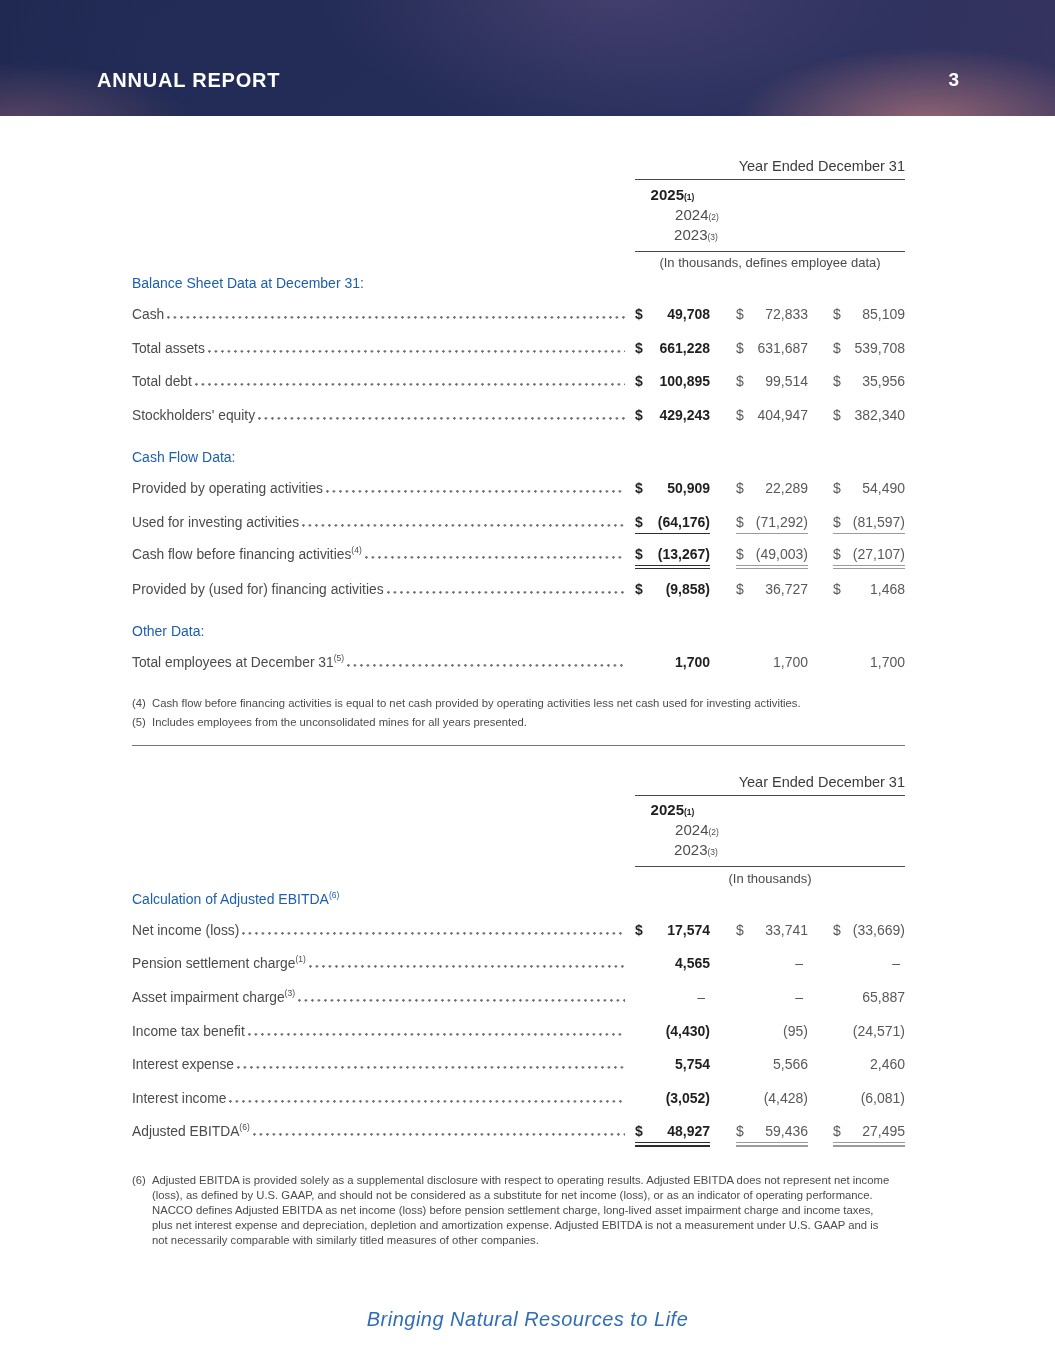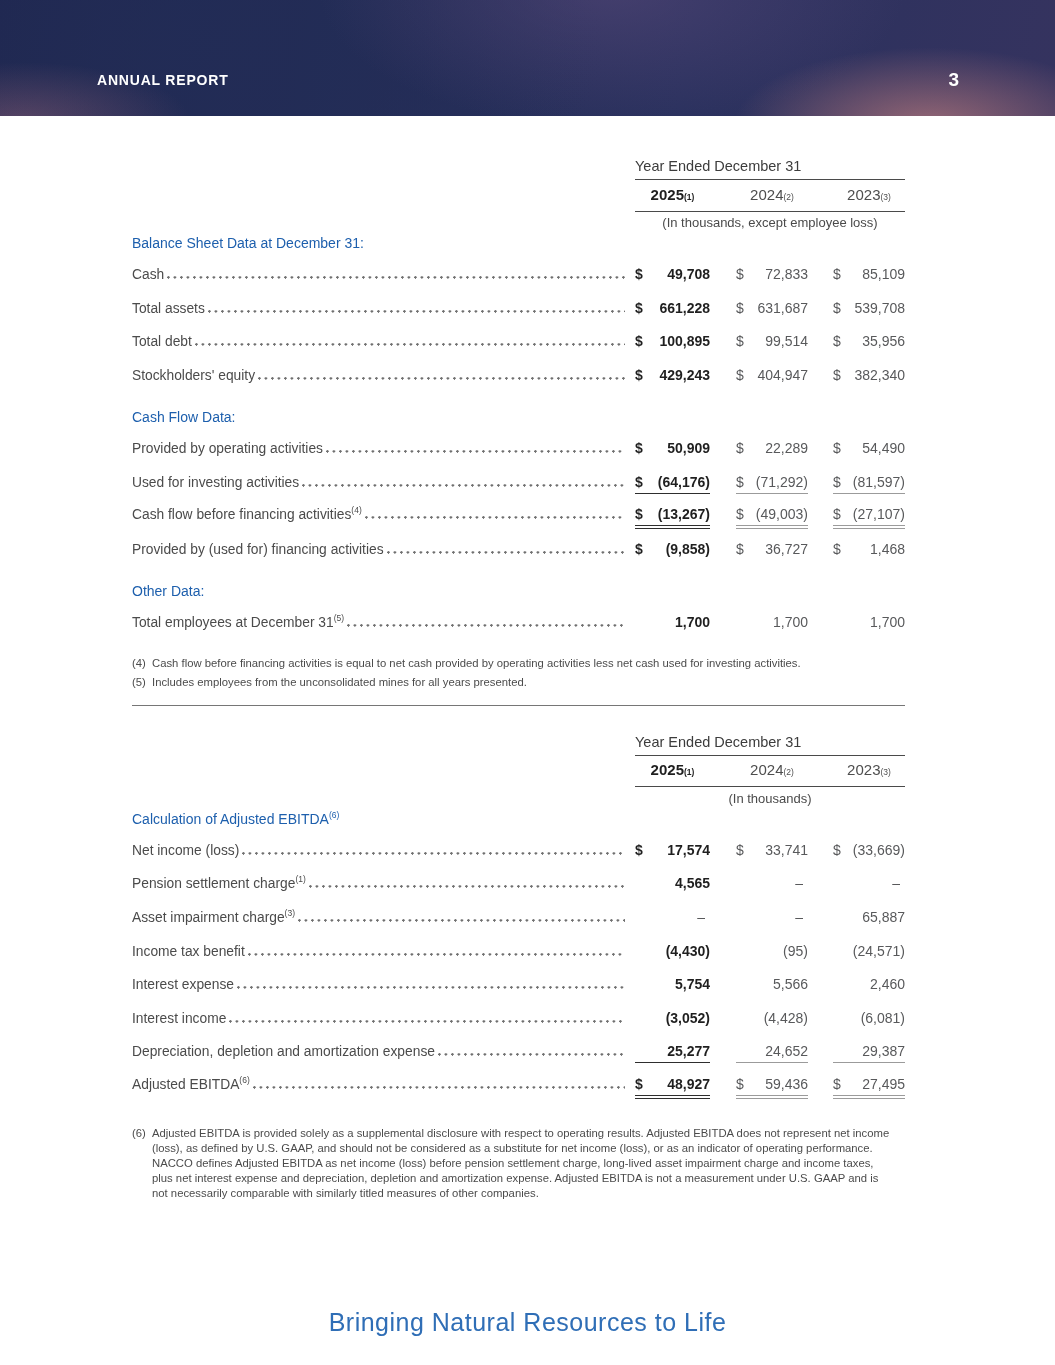--- a/index.html
+++ b/index.html
@@ -24,39 +24,39 @@
     position:absolute;left:0;top:0;width:1055px;height:116px;
     background:
       radial-gradient(ellipse 300px 120px at 88% 108%, rgba(231,146,135,.55), rgba(231,146,135,0) 65%),
       radial-gradient(ellipse 260px 90px at 2% 104%, rgba(210,130,140,.30), rgba(210,130,140,0) 65%),
       radial-gradient(ellipse 420px 200px at 58% -10%, rgba(102,80,130,.45), rgba(102,80,130,0) 70%),
       radial-gradient(ellipse 500px 260px at 22% 40%, rgba(34,44,86,.9), rgba(34,44,86,0) 75%),
       linear-gradient(100deg,#1f2750 0%,#242d57 35%,#2a315e 65%,#35335f 100%);
   }
   .banner-title{
     position:absolute;left:97px;top:69px;
-    font-size:14px;font-weight:700;letter-spacing:.8px;color:#ffffff;line-height:22px;
+    font-size:20px;font-weight:700;letter-spacing:.8px;color:#ffffff;line-height:22px;
   }
   .banner-page{
     position:absolute;right:96px;top:69px;
     font-size:19px;font-weight:700;color:#ffffff;line-height:22px;
   }
   
   .content{position:absolute;left:132px;top:116px;width:773px;}
   
   .thead{margin-left:503px;width:270px;}
   .table-block[data-table="0"] .thead{margin-top:42px;}
   .table-block[data-table="1"] .thead{margin-top:27.5px;}
   .period{
-    text-align:left;font-size:14.5px;color:var(--rule-dark);line-height:16px;
+    text-align:right;font-size:14.5px;color:var(--rule-dark);line-height:16px;
     padding-bottom:5px;border-bottom:1.5px solid #4a4a4a;
   }
   .years{
     display:flex;margin-top:5.5px;line-height:17px;
-    padding-bottom:5px;border-bottom:1.5px solid #4a4a4a;
+    padding-bottom:5px;border-bottom:1.5px solid #4a4a4a;flex-direction:column;
   }
   .ycol{display:inline-flex;justify-content:center;align-items:baseline;font-size:15px;color:#4e4e4e;}
   .ycol.yc1{width:75px;font-weight:700;color:var(--ink-dark);}
   .ycol.yc2{width:72px;margin-left:26px;}
   .ycol.yc3{width:72px;margin-left:25px;}
   .units{margin-top:3.5px;text-align:center;font-size:13px;color:#4a4a4a;line-height:15px;white-space:nowrap;}
   
   .section-heading{
     font-size:14px;font-weight:400;color:var(--accent);
     line-height:16px;margin:21.4px 0 11px;
@@ -88,21 +88,21 @@
   .footnotes{margin-top:24.6px;}
   .table-block[data-table="1"] .footnotes{margin-top:30px;width:762px;}
   .fn{display:flex;font-size:11.3px;color:var(--label-gray);line-height:15px;margin-bottom:4px;}
   .fn-marker{flex:none;width:20px;}
   .fn-text{flex:1;}
   
   .divider{border:none;height:1.5px;background:#767676;margin:15px 0 0 0;width:773px;}
   
   .footer{
     position:absolute;left:0;right:0;top:1308px;text-align:center;
-    font-size:25px;color:var(--footer-blue);letter-spacing:.5px;
+    font-size:20px;font-style:italic;color:var(--footer-blue);letter-spacing:.5px;
   }
 </style>
 </head>
 <body>
 
 <div class="page">
 
   <header class="banner">
     <div class="banner-title">ANNUAL REPORT</div>
     <div class="banner-page">3</div>
@@ -122,21 +122,21 @@
   <span class="ycol yc2">
               <span>2024</span>
               <sup class="sup">(2)</sup>
             </span>
 
   <span class="ycol yc3">
               <span>2023</span>
               <sup class="sup">(3)</sup>
             </span>
 </div>
-        <div class="units">(In thousands, except employee loss)</div>
+        <div class="units">(In thousands, defines employee data)</div>
       </div>
       <div class="tbody">
   <div class="section-heading"><span>Balance Sheet Data at December 31:</span><sup class="sup"></sup></div>
 
   <div class="row">
     <span class="label"><span>Cash</span><sup class="sup"></sup></span>
     <span class="leader"></span>
     <span class="col c1">
               <span class="cur">$</span>
               <span class="num">49,708</span>
@@ -425,36 +425,20 @@
     <span class="col c2">
               <span class="cur"></span>
               <span class="num">(4,428)</span>
             </span>
     <span class="col c3">
               <span class="cur"></span>
               <span class="num">(6,081)</span>
             </span>
   </div>
 
-  <div class="row u1">
-    <span class="label"><span>Depreciation, depletion and amortization expense</span><sup class="sup"></sup></span>
-    <span class="leader"></span>
-    <span class="col c1">
-              <span class="cur"></span>
-              <span class="num">25,277</span>
-            </span>
-    <span class="col c2">
-              <span class="cur"></span>
-              <span class="num">24,652</span>
-            </span>
-    <span class="col c3">
-              <span class="cur"></span>
-              <span class="num">29,387</span>
-            </span>
-  </div>
 
   <div class="row u2">
     <span class="label"><span>Adjusted EBITDA</span><sup class="sup">(6)</sup></span>
     <span class="leader"></span>
     <span class="col c1">
               <span class="cur">$</span>
               <span class="num">48,927</span>
             </span>
     <span class="col c2">
               <span class="cur">$</span>

